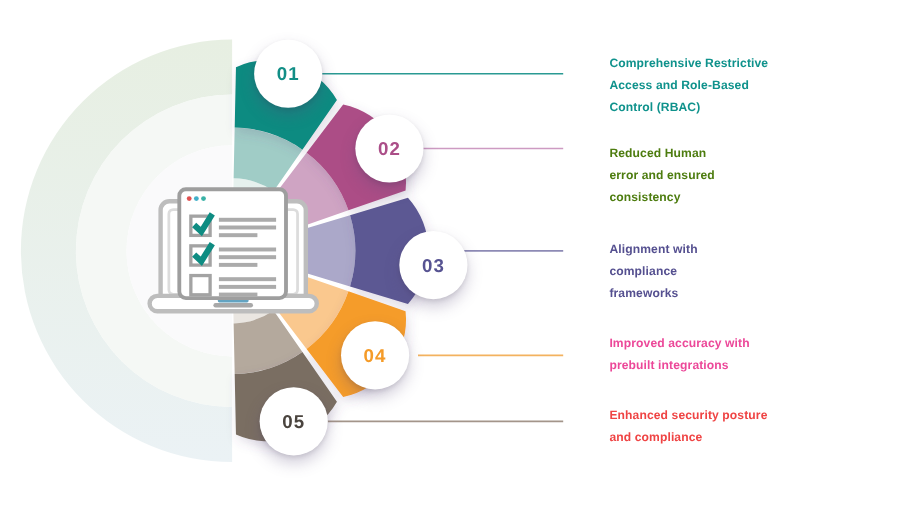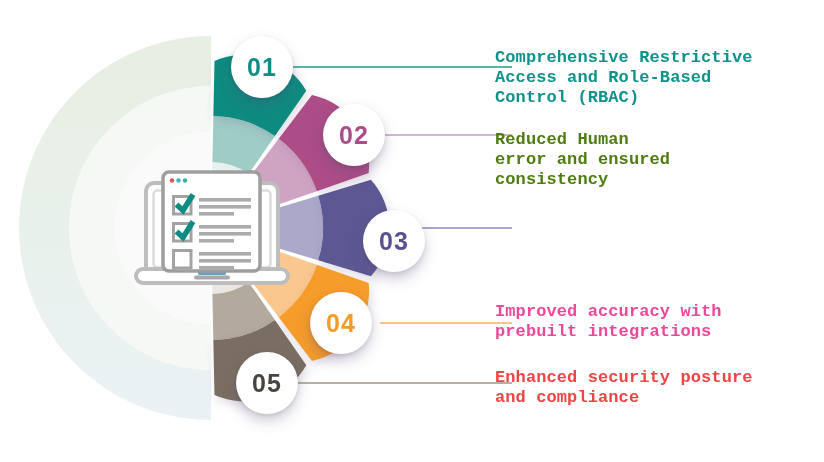--- a/index.html
+++ b/index.html
@@ -7,27 +7,27 @@
     position:relative;width:824px;height:462px;background:#ffffff;overflow:hidden;
     font-family:"Liberation Sans",sans-serif;
   }
   .stage svg{position:absolute;left:0;top:0;}
   .num-circle{
     position:absolute;width:62px;height:62px;border-radius:50%;background:#ffffff;
     display:flex;align-items:center;justify-content:center;
     box-shadow:0 7px 14px rgba(90,74,122,.28),0 2px 4px rgba(0,0,0,.10);
   }
   .num-circle .num{
-    font-family:"Liberation Sans",sans-serif;font-weight:bold;font-size:25px;
+    font-family:"Liberation Sans",sans-serif;font-weight:bold;font-size:17px;
     letter-spacing:1px;line-height:1;
   }
   .step-label{
-    position:absolute;left:495px;width:270px;
-    font-family:Liberation Mono, monospace;font-weight:bold;
-    font-size:17px;line-height:20px;letter-spacing:.1px;
+    position:absolute;left:554px;width:270px;
+    font-family:Liberation Sans, sans-serif;font-weight:bold;
+    font-size:11px;line-height:20px;letter-spacing:.1px;
     white-space:pre-line;
   }
 </style>
 </head>
 <body>
 
 <div class="stage">
 
   <svg width="824" height="462" viewBox="0 0 824 462">
     <defs>
@@ -120,18 +120,21 @@
   <div class="num-circle" style="left: 236px; top: 352px; align-items: center;">
       <span class="num" style="color: rgb(74, 68, 62);">05</span>
     </div>
 
   <div class="step-label" style="top: 48px; color: rgb(15, 146, 140);">Comprehensive Restrictive
 Access and Role-Based
 Control (RBAC)</div>
   <div class="step-label" style="top: 130px; color: #4d7c0f;">Reduced Human
 error and ensured
 consistency</div>
+  <div class="step-label" style="top: 217px; color: rgb(85, 80, 144);">Alignment with
+compliance
+frameworks</div>
   <div class="step-label" style="top: 302px; color: #ec4899;">Improved accuracy with
 prebuilt integrations</div>
   <div class="step-label" style="top: 368px; color: #ef4444;">Enhanced security posture
 and compliance</div>
 
 </div>
 
 </body></html>

